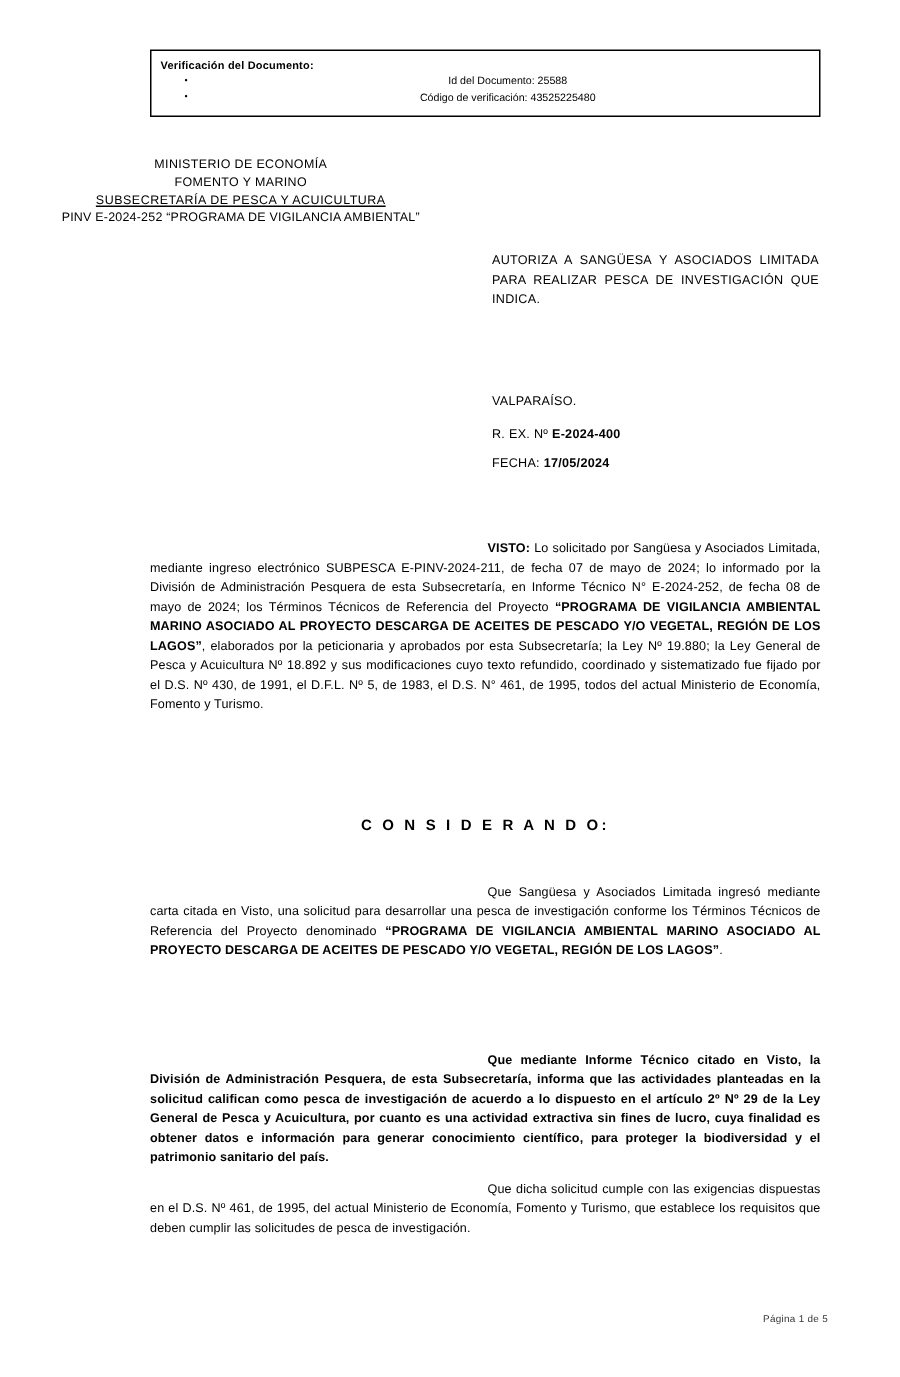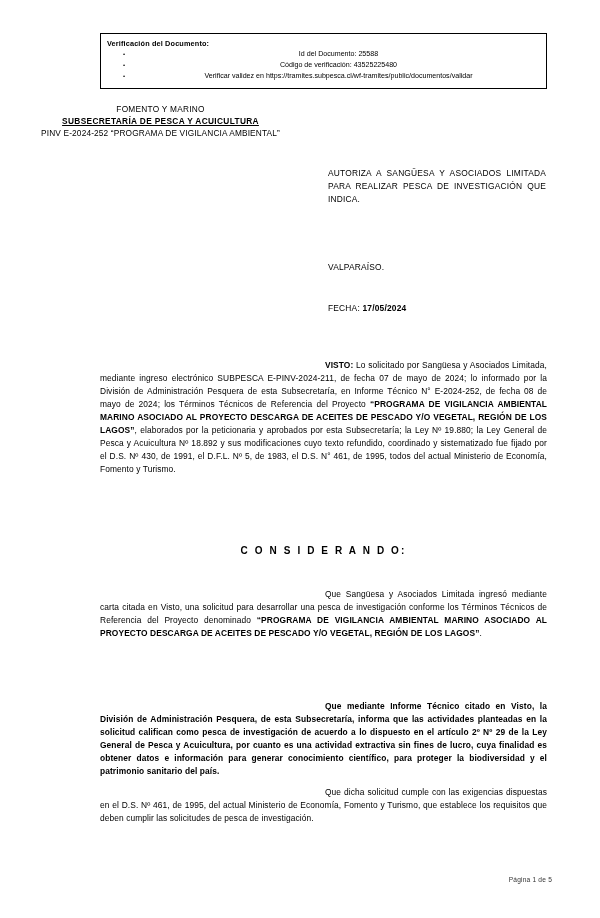--- a/index.html
+++ b/index.html
@@ -70,21 +70,21 @@
     font-size: 8.3px;
     line-height: 1.42;
     letter-spacing: 0.25px;
   }
   .ministry .l1,
   .ministry .l2 {
     display: block;
   }
   .ministry .l3 {
     display: block;
-    font-weight: bold;
+    font-weight: normal;
     text-decoration: underline;
     letter-spacing: 0.35px;
   }
   .ministry .l4 {
     display: block;
     letter-spacing: 0.15px;
   }
 
   
   .rblock {
@@ -160,37 +160,37 @@
     <div class="verif-title">Verificación del Documento:</div>
     <ul class="verif-list">
       <li>
         <span class="bullet">•</span>
         <span>Id del Documento: 25588</span>
       </li>
       <li>
         <span class="bullet">•</span>
         <span>Código de verificación: 43525225480</span>
       </li>
-      <li>
-        <span class="bullet">•</span>
-        <span>Verificar validez en https://tramites.subpesca.cl/wf-tramites/public/documentos/validar</span>
-      </li>
     </ul>
   </div>
 
   <div class="ministry">
+    <span class="l1">MINISTERIO DE ECONOMÍA</span>
     <span class="l2">FOMENTO Y MARINO</span>
     <span class="l3">SUBSECRETARÍA DE PESCA Y ACUICULTURA</span>
     <span class="l4">PINV E-2024-252 “PROGRAMA DE VIGILANCIA AMBIENTAL”</span>
   </div>
 
   <div class="rblock subject">AUTORIZA A SANGÜESA Y ASOCIADOS LIMITADA PARA REALIZAR PESCA DE INVESTIGACIÓN QUE INDICA.</div>
 
   <div class="rblock city">VALPARAÍSO.</div>
 
+  <div class="rblock resnum">
+    <span>R. EX. Nº </span><span class="b">E-2024-400</span>
+  </div>
 
   <div class="rblock fecha">
     <span>FECHA: </span><span class="b">17/05/2024</span>
   </div>
 
   <div class="body-text p-visto">
     <span class="indent-lead"></span><span class="b">VISTO:</span><span> Lo solicitado por Sangüesa y Asociados Limitada, mediante ingreso electrónico SUBPESCA E-PINV-2024-211, de fecha 07 de mayo de 2024; lo informado por la División de Administración Pesquera de esta Subsecretaría, en Informe Técnico N° E-2024-252, de fecha 08 de mayo de 2024; los Términos Técnicos de Referencia del Proyecto </span><span class="b">“PROGRAMA DE VIGILANCIA AMBIENTAL MARINO ASOCIADO AL PROYECTO DESCARGA DE ACEITES DE PESCADO Y/O VEGETAL, REGIÓN DE LOS LAGOS”</span><span>, elaborados por la peticionaria y aprobados por esta Subsecretaría; la Ley Nº 19.880; la Ley General de Pesca y Acuicultura Nº 18.892 y sus modificaciones cuyo texto refundido, coordinado y sistematizado fue fijado por el D.S. Nº 430, de 1991, el D.F.L. Nº 5, de 1983, el D.S. N° 461, de 1995, todos del actual Ministerio de Economía, Fomento y Turismo.</span>
   </div>
 
   <div class="body-text p-cons-h">

